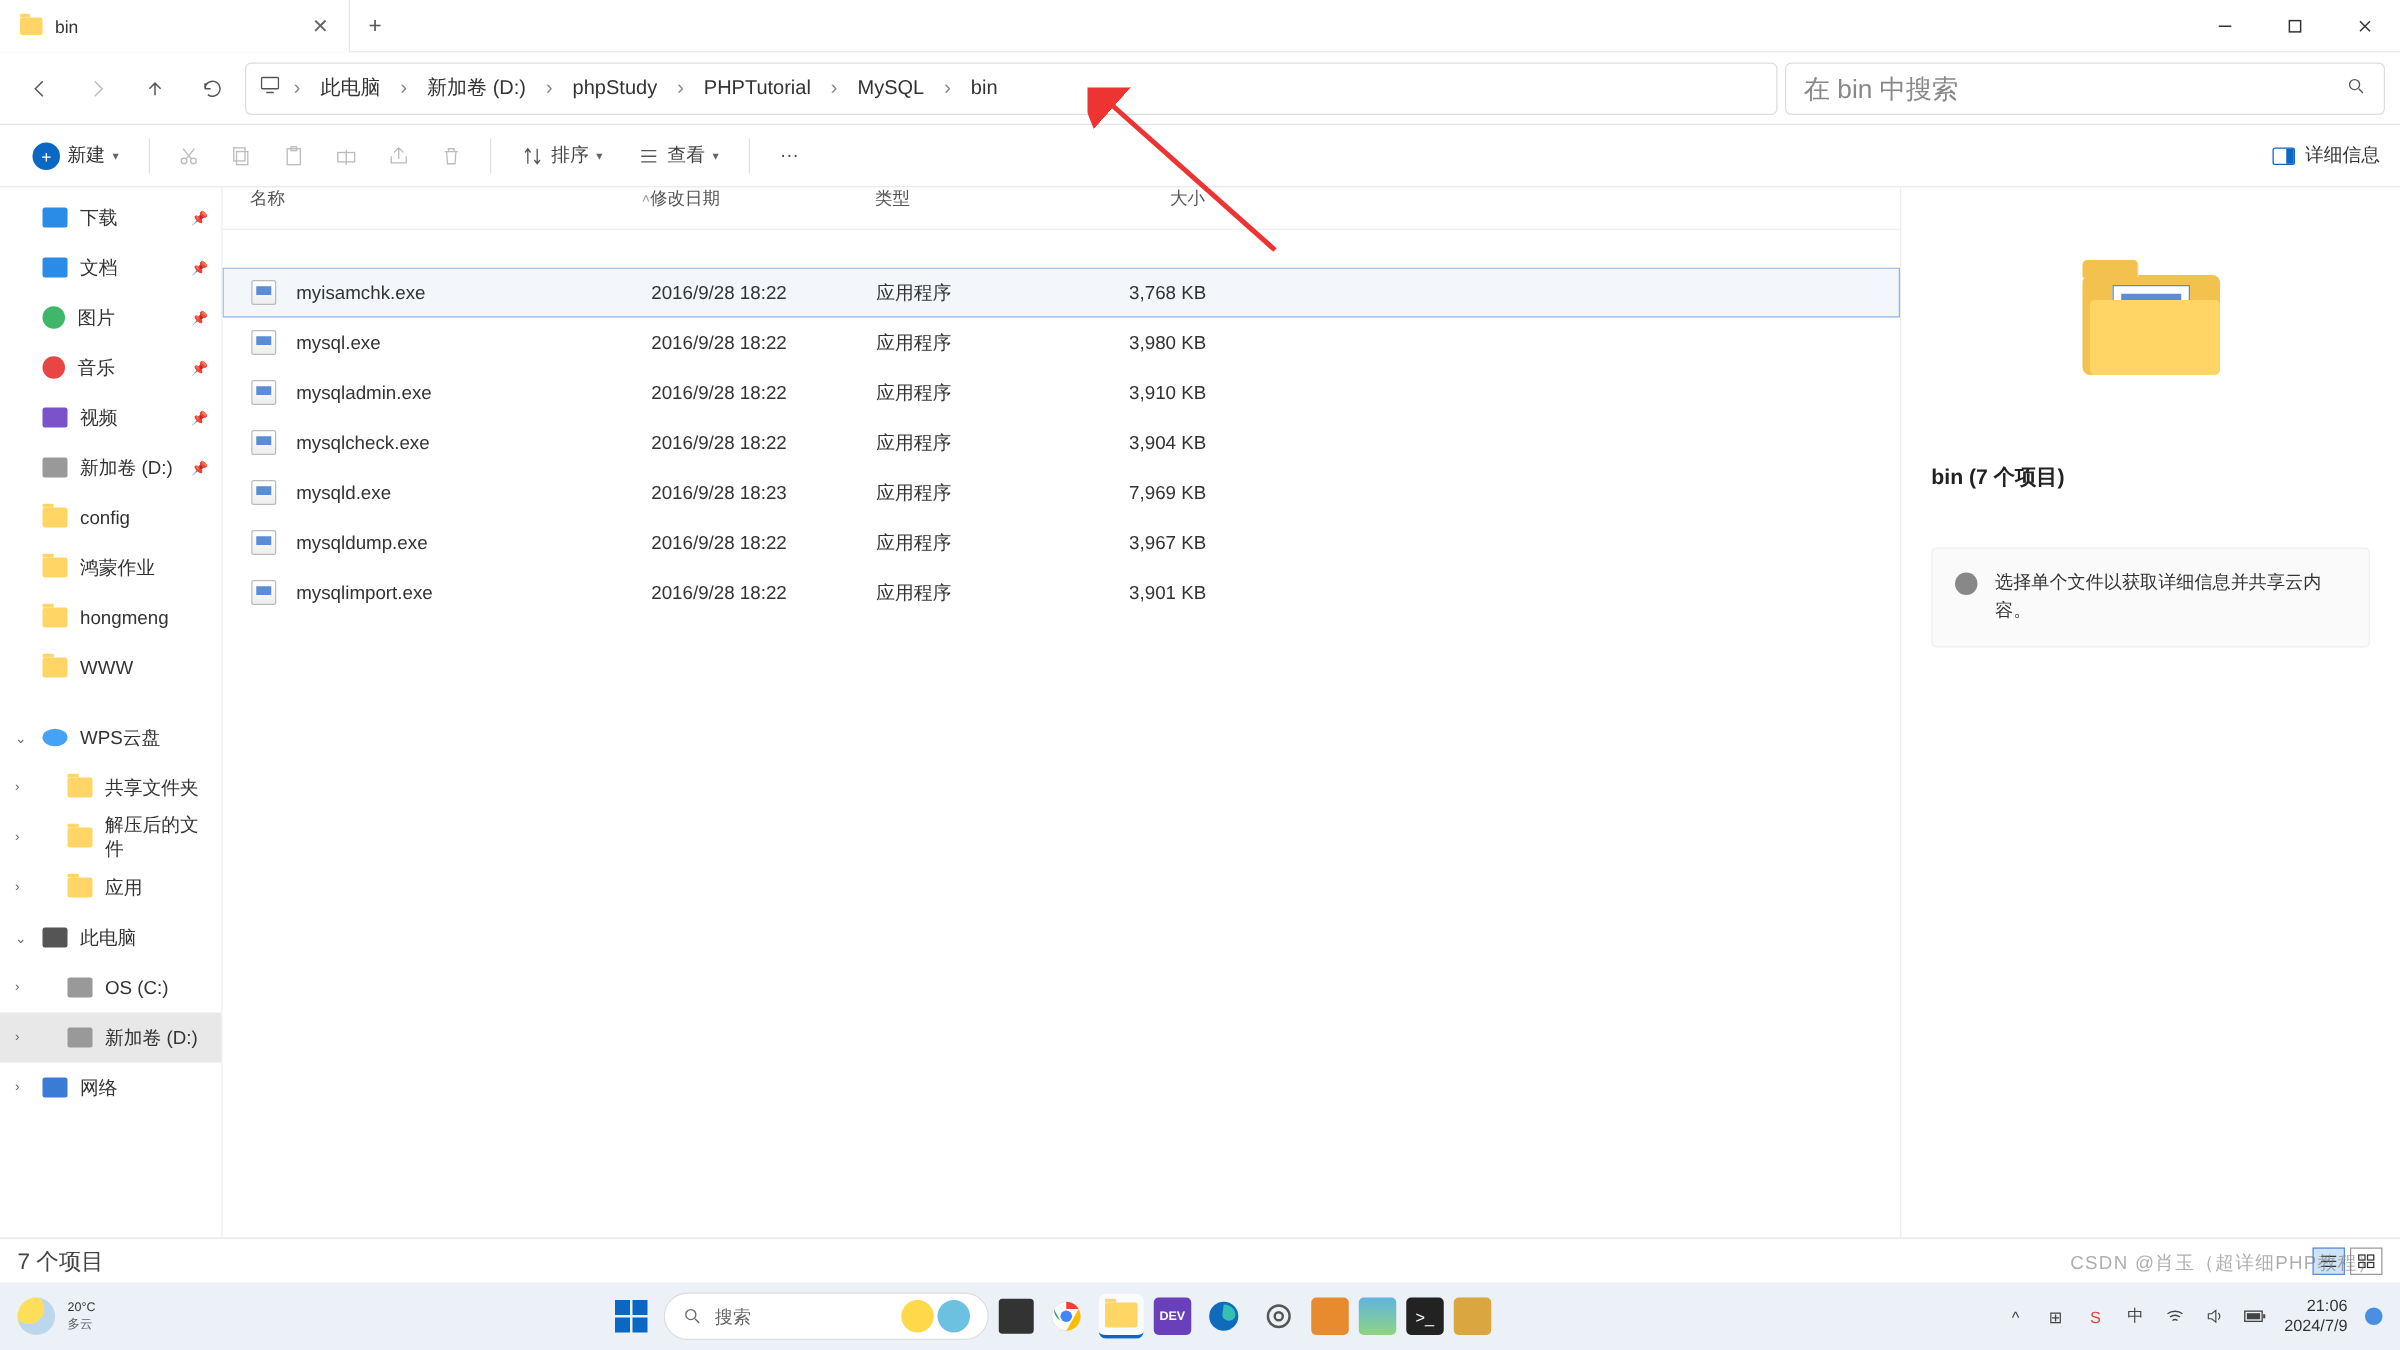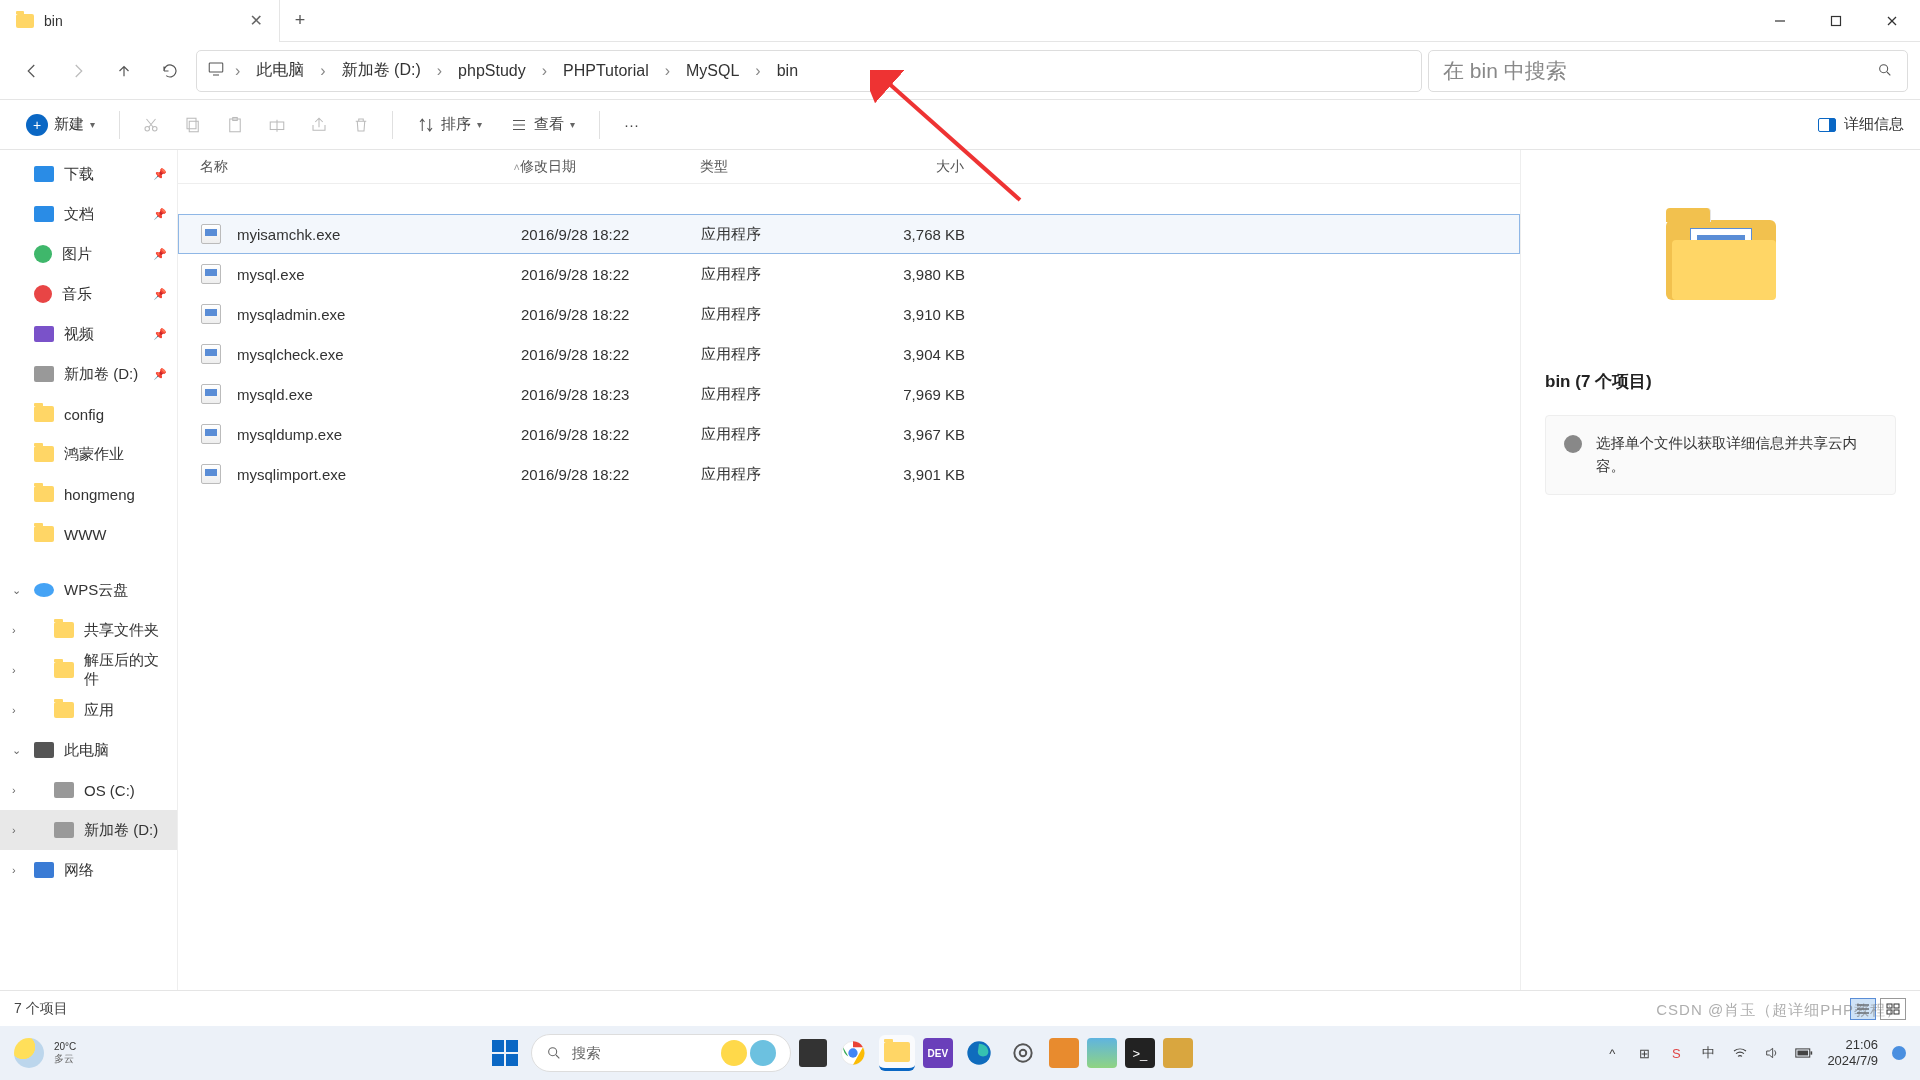--- a/index.html
+++ b/index.html
@@ -62,46 +62,46 @@
 .ico-green { background: #3fb76b; border-radius:50%; width:18px; height:18px; }
 .ico-red { background: #e84545; border-radius:50%; width:18px; height:18px; }
 .ico-purple { background: #7a52c9; }
 .ico-disk { background: #999; }
 .ico-pc { background: #555; }
 .ico-cloud { background: #45a3f5; border-radius: 50% 50% 50% 50%; width:20px; height:14px;}
 .ico-net { background: #3a7bd5; }
 
 
 .filelist { flex: 1; display: flex; flex-direction: column; position: relative; min-width: 0; }
-.columns { display: flex; height: 34px; border-bottom: 1px solid #eee; font-size: 14px; color: #555; align-items: center; padding-left: 22px; }
+.columns { display: flex; height: 34px; border-bottom: 1px solid #eee; font-size: 14px; color: #555; align-items: flex-start; padding-left: 22px; }
 .col-name { width: 320px; display:flex; align-items:center; gap:6px;}
 .col-date { width: 180px; }
 .col-type { width: 150px; }
 .col-size { width: 130px; text-align: right; padding-right: 16px; }
 .rows { flex:1; overflow:auto;margin-top:30px; }
 .row { display: flex; height: 40px; align-items: center; font-size: 15px; color: #333; padding-left: 22px; cursor: pointer; border: 1px solid transparent; }
 .row.selected { border: 1px solid #8fb7e6; background: #f3f7fc; }
 .file-icon { width: 20px; height: 20px; margin-right: 10px; background: linear-gradient(#fff,#eee); border: 1px solid #bbb; border-radius: 2px; position:relative; flex-shrink:0;}
 .file-icon::after { content:""; position:absolute; left:3px; right:3px; top:4px; height:7px; background:#5a8dd6; }
 
 
 .details { width: 400px; border-left: 1px solid #eee; padding: 30px 24px; display: flex; flex-direction: column; align-items: center; }
 .big-folder { width: 110px; height: 80px; margin: 40px 0 70px; position: relative; }
 .big-folder .back { position:absolute; inset:0; background:#f2c14e; border-radius:6px; }
 .big-folder .tab { position:absolute; top:-12px; left:0; width:45px; height:14px; background:#f2c14e; border-radius:4px 4px 0 0; min-width:unset; padding:0;}
 .big-folder .front { position:absolute; left:6px; right:0; bottom:0; height:60px; background:#ffd666; border-radius:4px; }
 .big-folder .doc { position:absolute; left:24px; top:8px; width:62px; height:48px; background:#fff; border:1px solid #5a8dd6; }
 .big-folder .doc::before{ content:""; position:absolute; left:6px; right:6px; top:6px; height:5px; background:#5a8dd6;}
 .big-folder .doc::after{ content:""; position:absolute; left:6px; right:6px; top:15px; height:5px; background:#5a8dd6;}
 .details-title { font-size: 17px; font-weight: 600; color: #222; width: 100%; margin-bottom: 22px; }
-.details-info { display:flex; gap:14px; width:100%; background:#fafafa; border:1px solid #eee; border-radius:4px; padding:16px 18px; font-size:14.5px; color:#333; line-height:1.6;}
+.details-info { display:flex; gap:14px; width:100%; background:#fafafa; border:1px solid #eee; border-radius:4px; padding:16px 18px; font-size:14.5px; color:#333; line-height:1.6;margin-top:23px;}
 .info-dot { width:18px; height:18px; border-radius:50%; background:#888; flex-shrink:0; margin-top:3px; }
 
 
-.statusbar { height: 36px; background: #fff; border-top: 1px solid #e5e5e5; display: flex; align-items: center; padding: 0 14px; font-size: 14px; color: #444; }
+.statusbar { height: 36px; background: #fff; border-top: 1px solid #e5e5e5; display: flex; align-items: center; padding: 0 14px; font-size: 18px; color: #444; }
 .view-toggle { margin-left:auto; display:flex; gap:4px;}
 .vt-btn { width:26px; height:22px; border:1px solid #999; display:flex; align-items:center; justify-content:center; background:#fff;}
 .vt-btn.active { background:#cfe3f7; border-color:#5a8dd6;}
 
 
 .taskbar { height: 54px; background: rgba(235,240,248,0.95); display: flex; align-items: center; padding: 0 14px; backdrop-filter: blur(6px); }
 .weather { display: flex; align-items: center; gap: 10px; font-size: 10px; color: #333; }
 .weather-icon { width:30px; height:30px; background: radial-gradient(circle at 30% 30%, #ffdf5a 40%, transparent 42%), #bcd6ec; border-radius:50%; }
 .task-center { display:flex; gap:8px; margin: 0 auto; align-items:center;}
 .task-icon { width:36px; height:36px; border-radius:6px; display:flex; align-items:center; justify-content:center; cursor:pointer; }

